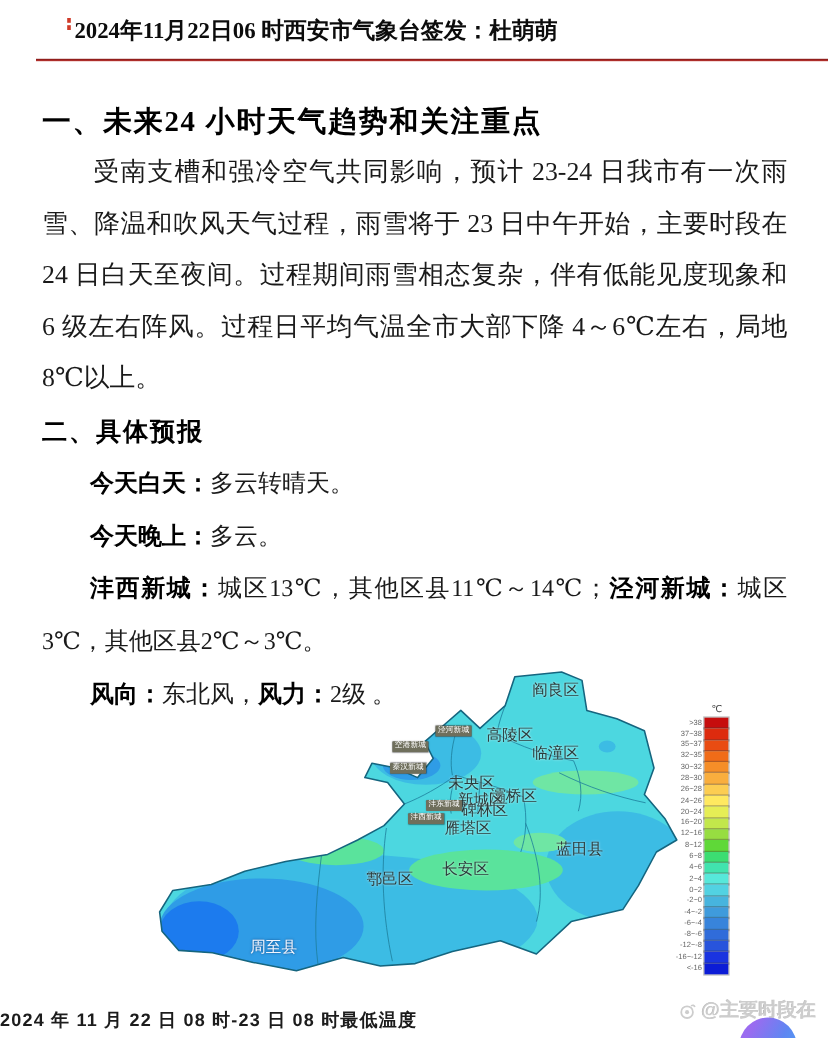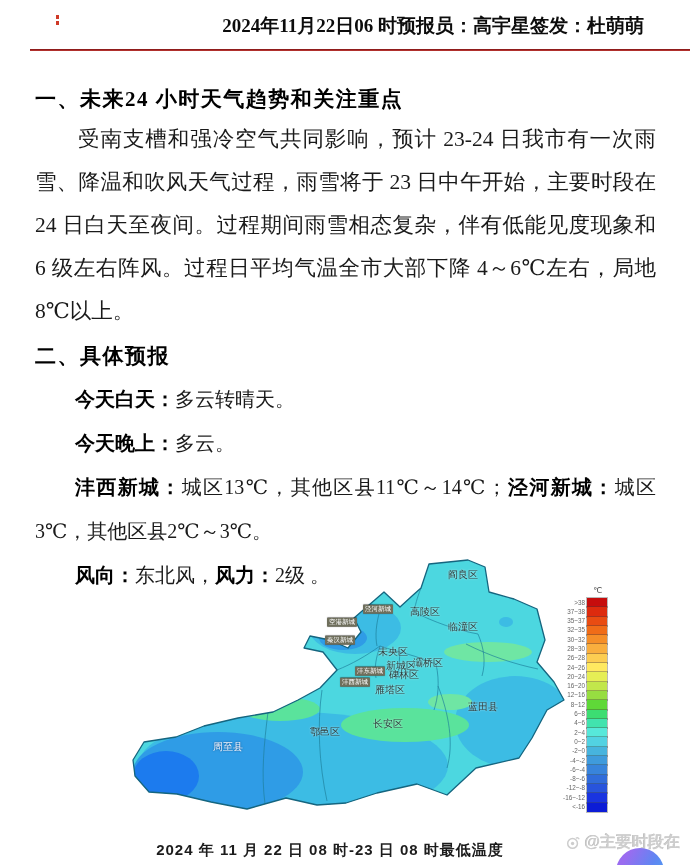--- a/index.html
+++ b/index.html
@@ -2,77 +2,77 @@
 <html><head>
 <meta charset="utf-8">
 <style>
   html,body{margin:0;padding:0;}
   body{
     width:690px;height:865px;background:#ffffff;position:relative;overflow:hidden;
     font-family:"Liberation Serif","DejaVu Serif",serif;color:#151515;
   }
   
   .header-row{
-    display:flex;justify-content:flex-end;align-items:baseline;
+    display:flex;justify-content:flex-start;align-items:baseline;
     padding:13px 46px 0 62px;font-size:19px;font-weight:bold;color:#0c0c0c;
     font-family:"Liberation Serif","DejaVu Serif",serif;white-space:nowrap;
   }
   .red-mark{position:absolute;left:56px;top:15px;width:3px;height:10px;}
   .red-mark::before,.red-mark::after{content:"";position:absolute;left:0;width:3px;height:4px;background:#cf3a28;}
   .red-mark::before{top:0}.red-mark::after{top:6px}
   .rule{height:2px;margin:10px 0 0 30px;background:linear-gradient(180deg,#7e1212,#c13a35);}
   
-  .sec-title{margin:34px 36px 0 35px;font-size:21px;font-weight:bold;letter-spacing:1.5px;color:#000;}
+  .sec-title{margin:34px 36px 0 35px;font-size:24px;font-weight:bold;letter-spacing:1.5px;color:#000;}
   .body-text{margin:5px 34px 0 35px;font-size:21.5px;line-height:43px;text-align:justify;text-indent:2em;color:#1a1a1a;}
   .sec2-title{margin:9px 36px 0 35px;font-size:21px;font-weight:bold;letter-spacing:1.5px;color:#000;}
   .fc-line{margin:0 34px 0 35px;font-size:20px;line-height:44px;text-indent:2em;color:#1a1a1a;text-align:justify;}
   .fc-line:first-of-type{margin-top:7px;}
   .fc-line b{color:#000;}
   
   .map-wrap{position:absolute;left:118px;top:552px;width:520px;height:290px;}
   .map-svg{position:absolute;left:0;top:0;}
   .dist{
     position:absolute;transform:translate(-50%,-50%);white-space:nowrap;
-    font-family:"Liberation Sans","DejaVu Sans",sans-serif;font-size:10px;color:#2b3b3b;
+    font-family:"Liberation Sans","DejaVu Sans",sans-serif;font-size:13px;color:#2b3b3b;
     text-shadow:0 0 2px rgba(255,255,255,.75);line-height:1;
   }
   .dist.badge{
     background:#6f6f5c;color:#fff;font-size:6.5px;padding:1px 2px;border-radius:1px;
     text-shadow:none;box-shadow:0 0 1px rgba(0,0,0,.4);
   }
-  .dist.light{color:#f2f6ff;text-shadow:0 0 2px rgba(10,40,90,.8);}
+  .dist.light{color:#f2f6ff;text-shadow:0 0 2px rgba(10,40,90,.8);margin-top:42px;}
   .legend{position:absolute;left:407px;top:34px;width:82px;font-family:"Liberation Sans","DejaVu Sans",sans-serif;}
   .legend-title{text-align:right;padding-right:5px;font-size:8px;color:#444;margin-bottom:3px;}
   .legend-row{display:flex;align-items:center;justify-content:flex-end;height:9.3px;}
   .legend-label{font-size:6.3px;color:#666;margin-right:2px;line-height:1;}
   .legend-swatch{width:20px;height:9.3px;flex:0 0 20px;outline:0.5px solid rgba(60,60,60,.35);}
   
   .caption{
-    position:absolute;left:0;right:30px;top:841px;text-align:center;
+    position:absolute;left:0;right:30px;top:841px;
     font-family:"Liberation Sans","DejaVu Sans",sans-serif;font-size:15px;font-weight:600;
     letter-spacing:1px;color:#1c1c1c;
   }
   .wm{
     position:absolute;right:10px;top:832px;display:flex;align-items:center;gap:3px;
     font-family:"Liberation Sans","DejaVu Sans",sans-serif;font-size:16px;font-weight:bold;
     color:#cdcdcd;text-shadow:0.5px 0.5px 0 #ffffff,-0.5px -0.5px 0 #b5b5b5;
   }
   .avatar{
     position:absolute;right:26px;top:848px;width:48px;height:48px;border-radius:50%;
     background:linear-gradient(120deg,#9a6cf0 20%,#5f86f2 60%,#49a5f1 95%);
   }
 </style>
 </head>
 <body>
 
 <span class="red-mark"></span>
 
 <div class="header-row">
   <span>2024年11月22日06 时</span>
-  <span>预报员：高宇星</span>
+  <span>西安市气象台</span>
   <span>签发：杜萌萌</span>
 </div>
 
 <div class="rule"></div>
 
 <div class="sec-title">一、未来24 小时天气趋势和关注重点</div>
 <div class="body-text">受南支槽和强冷空气共同影响，预计 23-24 日我市有一次雨雪、降温和吹风天气过程，雨雪将于 23 日中午开始，主要时段在 24 日白天至夜间。过程期间雨雪相态复杂，伴有低能见度现象和 6 级左右阵风。过程日平均气温全市大部下降 4～6℃左右，局地 8℃以上。</div>
 
 <div class="sec2-title">二、具体预报</div>
 

